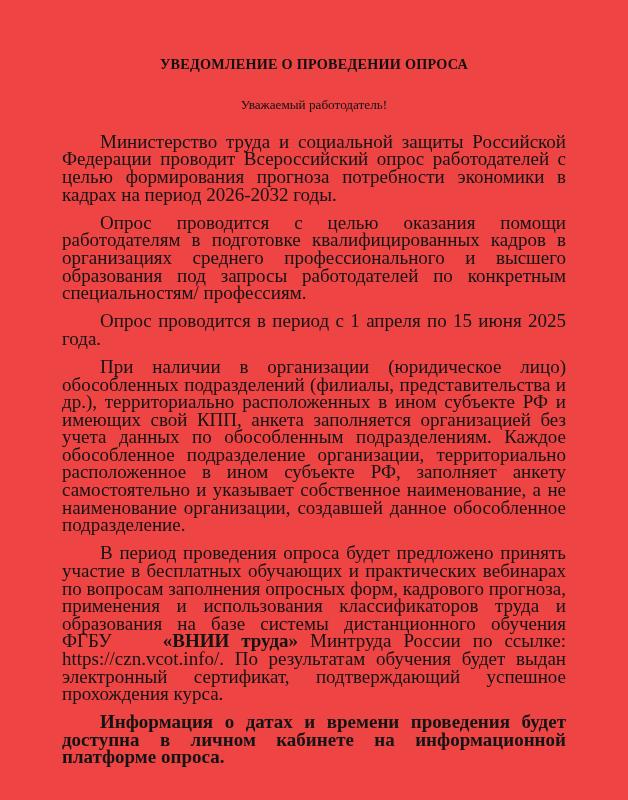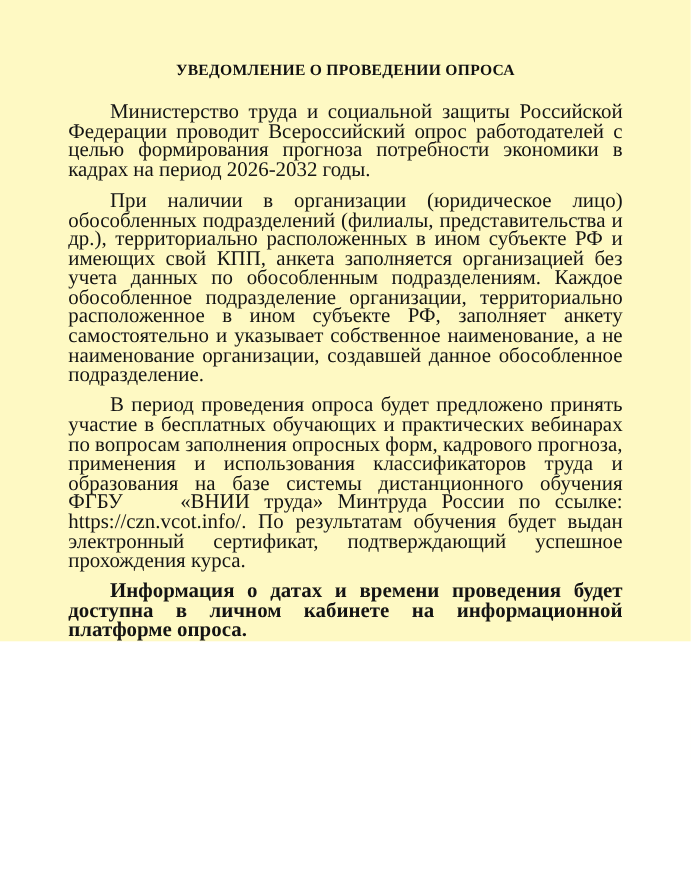--- a/index.html
+++ b/index.html
@@ -12,24 +12,24 @@
     width: 628px;
     height: 800px;
     overflow: hidden;
     font-family: "Liberation Serif", "DejaVu Serif", serif;
     color: #111111;
     -webkit-font-smoothing: antialiased;
   }
   .page {
     position: relative;
     width: 628px;
-    height: 583px;
+    height: 800px;
     box-sizing: border-box;
     padding: 0 62px 0 62px;
-    background: #fef9c3;
+    background: #ef4444;
   }
   .doc-title {
     margin: 0;
     padding-top: 56px;
     text-align: center;
     font-size: 14.2px;
     font-weight: bold;
     letter-spacing: 0.25px;
     line-height: 1.2;
     color: #111111;
@@ -56,37 +56,40 @@
     color: #141414;
     hyphens: none;
   }
   p.para:last-child {
     margin-bottom: 0;
   }
   p.para.bold {
     font-weight: bold;
   }
   .b {
-    font-weight: normal;
+    font-weight: bold;
     margin-left: 39px;
   }
 </style>
 </head>
 <body>
 
 <div class="page">
 
   <h1 class="doc-title">УВЕДОМЛЕНИЕ О ПРОВЕДЕНИИ ОПРОСА</h1>
 
+  <p class="salutation">Уважаемый работодатель!</p>
 
   <div class="body-block">
 
     <p class="para">Министерство труда и социальной защиты Российской Федерации проводит Всероссийский опрос работодателей с целью формирования прогноза потребности экономики в кадрах на период 2026-2032 годы.</p>
 
+    <p class="para">Опрос проводится с целью оказания помощи работодателям в подготовке квалифицированных кадров в организациях среднего профессионального и высшего образования под запросы работодателей по конкретным специальностям/ профессиям.</p>
 
+    <p class="para">Опрос проводится в период с 1 апреля по 15 июня 2025 года.</p>
 
 
 
 
     <p class="para">При наличии в организации (юридическое лицо) обособленных подразделений (филиалы, представительства и др.), территориально расположенных в ином субъекте РФ и имеющих свой КПП, анкета заполняется организацией без учета данных по обособленным подразделениям. Каждое обособленное подразделение организации, территориально расположенное в ином субъекте РФ, заполняет анкету самостоятельно и указывает собственное наименование, а не наименование организации, создавшей данное обособленное подразделение.</p>
 
 
     <p class="para">В период проведения опроса будет предложено принять участие в бесплатных обучающих и практических вебинарах по вопросам заполнения опросных форм, кадрового прогноза, применения и использования классификаторов труда и образования на базе системы дистанционного обучения ФГБУ <span class="b">«ВНИИ труда»</span> Минтруда России по ссылке: https://czn.vcot.info/. По результатам обучения будет выдан электронный сертификат, подтверждающий успешное прохождения курса.</p>
 
     <p class="para bold">Информация о датах и времени проведения будет доступна в личном кабинете на информационной платформе опроса.</p>

